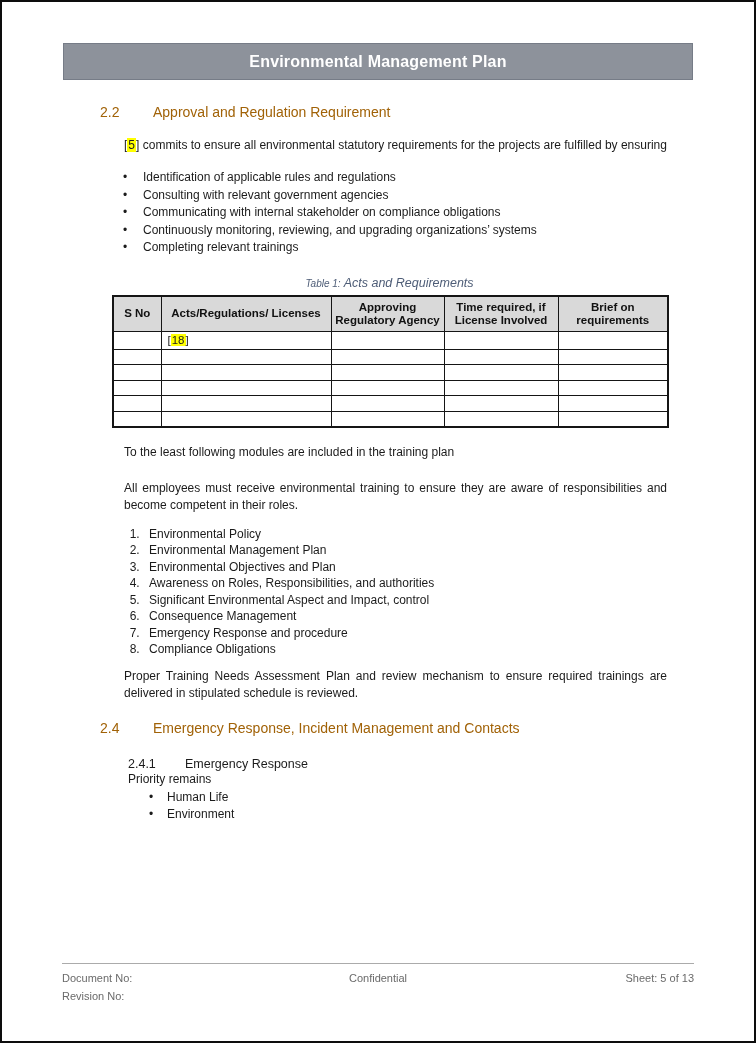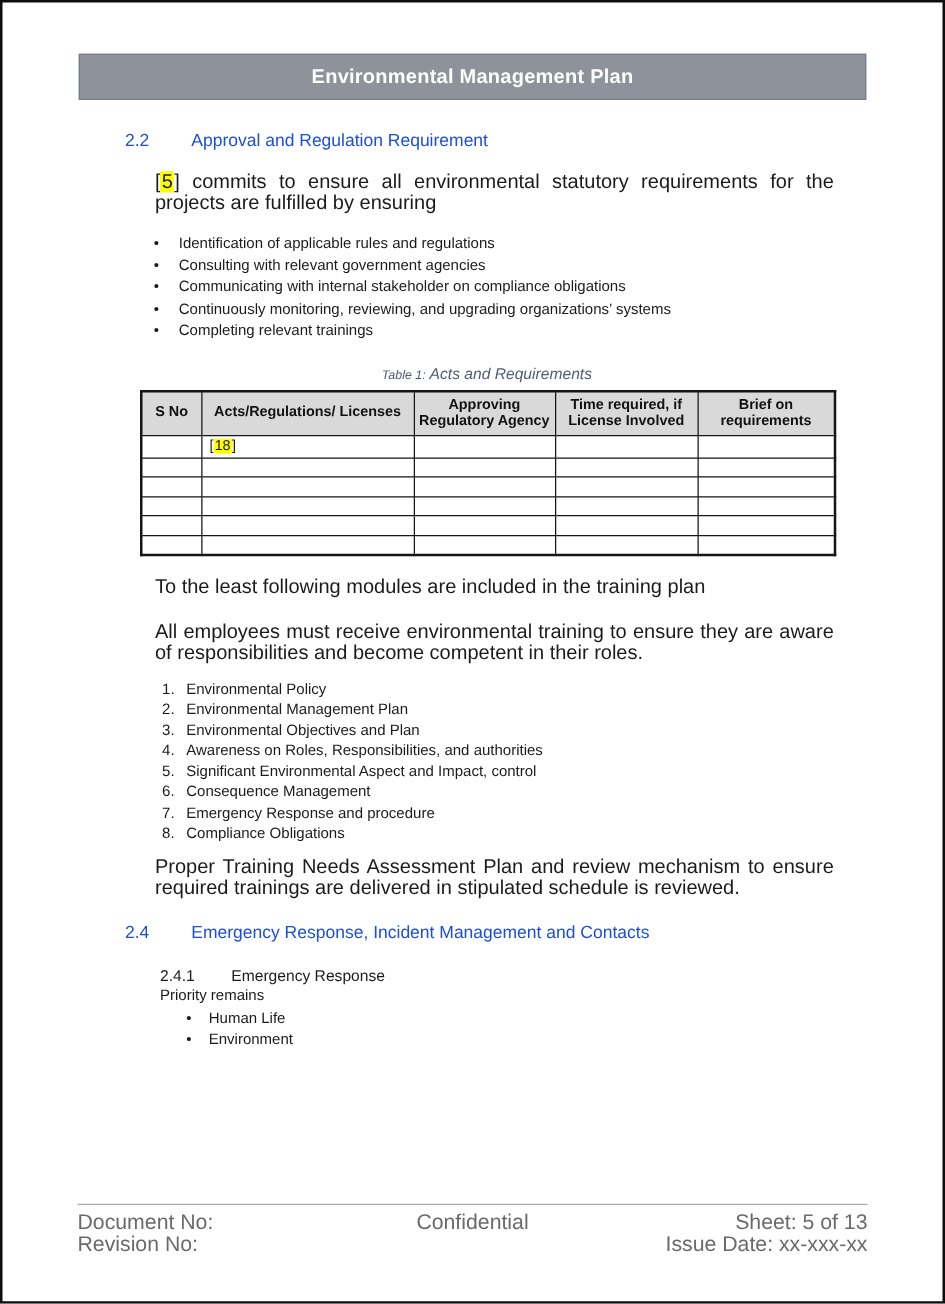--- a/index.html
+++ b/index.html
@@ -22,26 +22,26 @@
     border: 1px solid #767c87;
     display: flex; align-items: center; justify-content: center;
   }
   .title-bar .title {
     color: #ffffff; font-size: 16px; font-weight: bold; letter-spacing: 0.2px;
   }
 
   .content { margin: 0 87px 0 98px; }
 
   
-  .sec-h { display: flex; margin-top: 24px; font-size: 14px; font-weight: 400; color: #1d4ed8; }
+  .sec-h { display: flex; margin-top: 24px; font-size: 14px; font-weight: 400; color: #a16207; }
   .sec-h .num { width: 53px; flex: 0 0 53px; }
   .sec-h.h23 { margin-top: 31px; }
   .sec-h.h24 { margin-top: 18px; }
 
-  p.body { margin-top: 16px; font-size: 16px; line-height: 17px; text-align: justify; padding-left: 24px; }
+  p.body { margin-top: 16px; font-size: 12px; line-height: 17px; text-align: justify; padding-left: 24px; }
   p.body.first { margin-top: 17px; }
 
   ul.dots { list-style: none; margin-top: 15px; padding-left: 23px; }
   ul.dots li { position: relative; padding-left: 20px; font-size: 12px; line-height: 17.5px; }
   ul.dots li .dot { position: absolute; left: 0; top: 0; font-size: 12px; }
 
   .hl { background: #ffff00; padding: 0 1px; }
 
   
   .tbl-caption {
@@ -81,21 +81,21 @@
   .sub-block p.plain { margin-top: 1px; font-size: 12px; line-height: 15px; text-align: left; }
   .grammar { border-bottom: 2px dotted #3b5fc0; }
   ul.priorities { list-style: none; margin-top: 2px; padding-left: 21px; }
   ul.priorities li { position: relative; padding-left: 18px; font-size: 12px; line-height: 17.5px; }
   ul.priorities li .dot { position: absolute; left: 0; top: 0; font-size: 12px; }
 
   
   .footer {
     position: absolute; left: 60px; right: 60px; top: 961px;
     border-top: 1px solid #ababab; padding-top: 5px;
-    color: #6a6a6a; font-size: 17px;
+    color: #6a6a6a; font-size: 11px;
   }
   .footer .row { display: grid; grid-template-columns: 1fr auto 1fr; line-height: 18px; }
   .footer .l { text-align: left; }
   .footer .c { text-align: center; }
   .footer .r { text-align: right; }
 </style>
 </head>
 <body>
 
 <div class="page">
@@ -226,17 +226,16 @@
 
   <div class="footer">
     <div class="row">
       <span class="l">Document No:</span>
       <span class="c">Confidential</span>
       <span class="r">Sheet: 5 of 13</span>
     </div>
     <div class="row">
       <span class="l">Revision No:</span>
       <span class="c"></span>
-      <span class="r">Issue Date: xx-xxx-xx</span>
     </div>
   </div>
 
 </div>
 
 </body></html>

